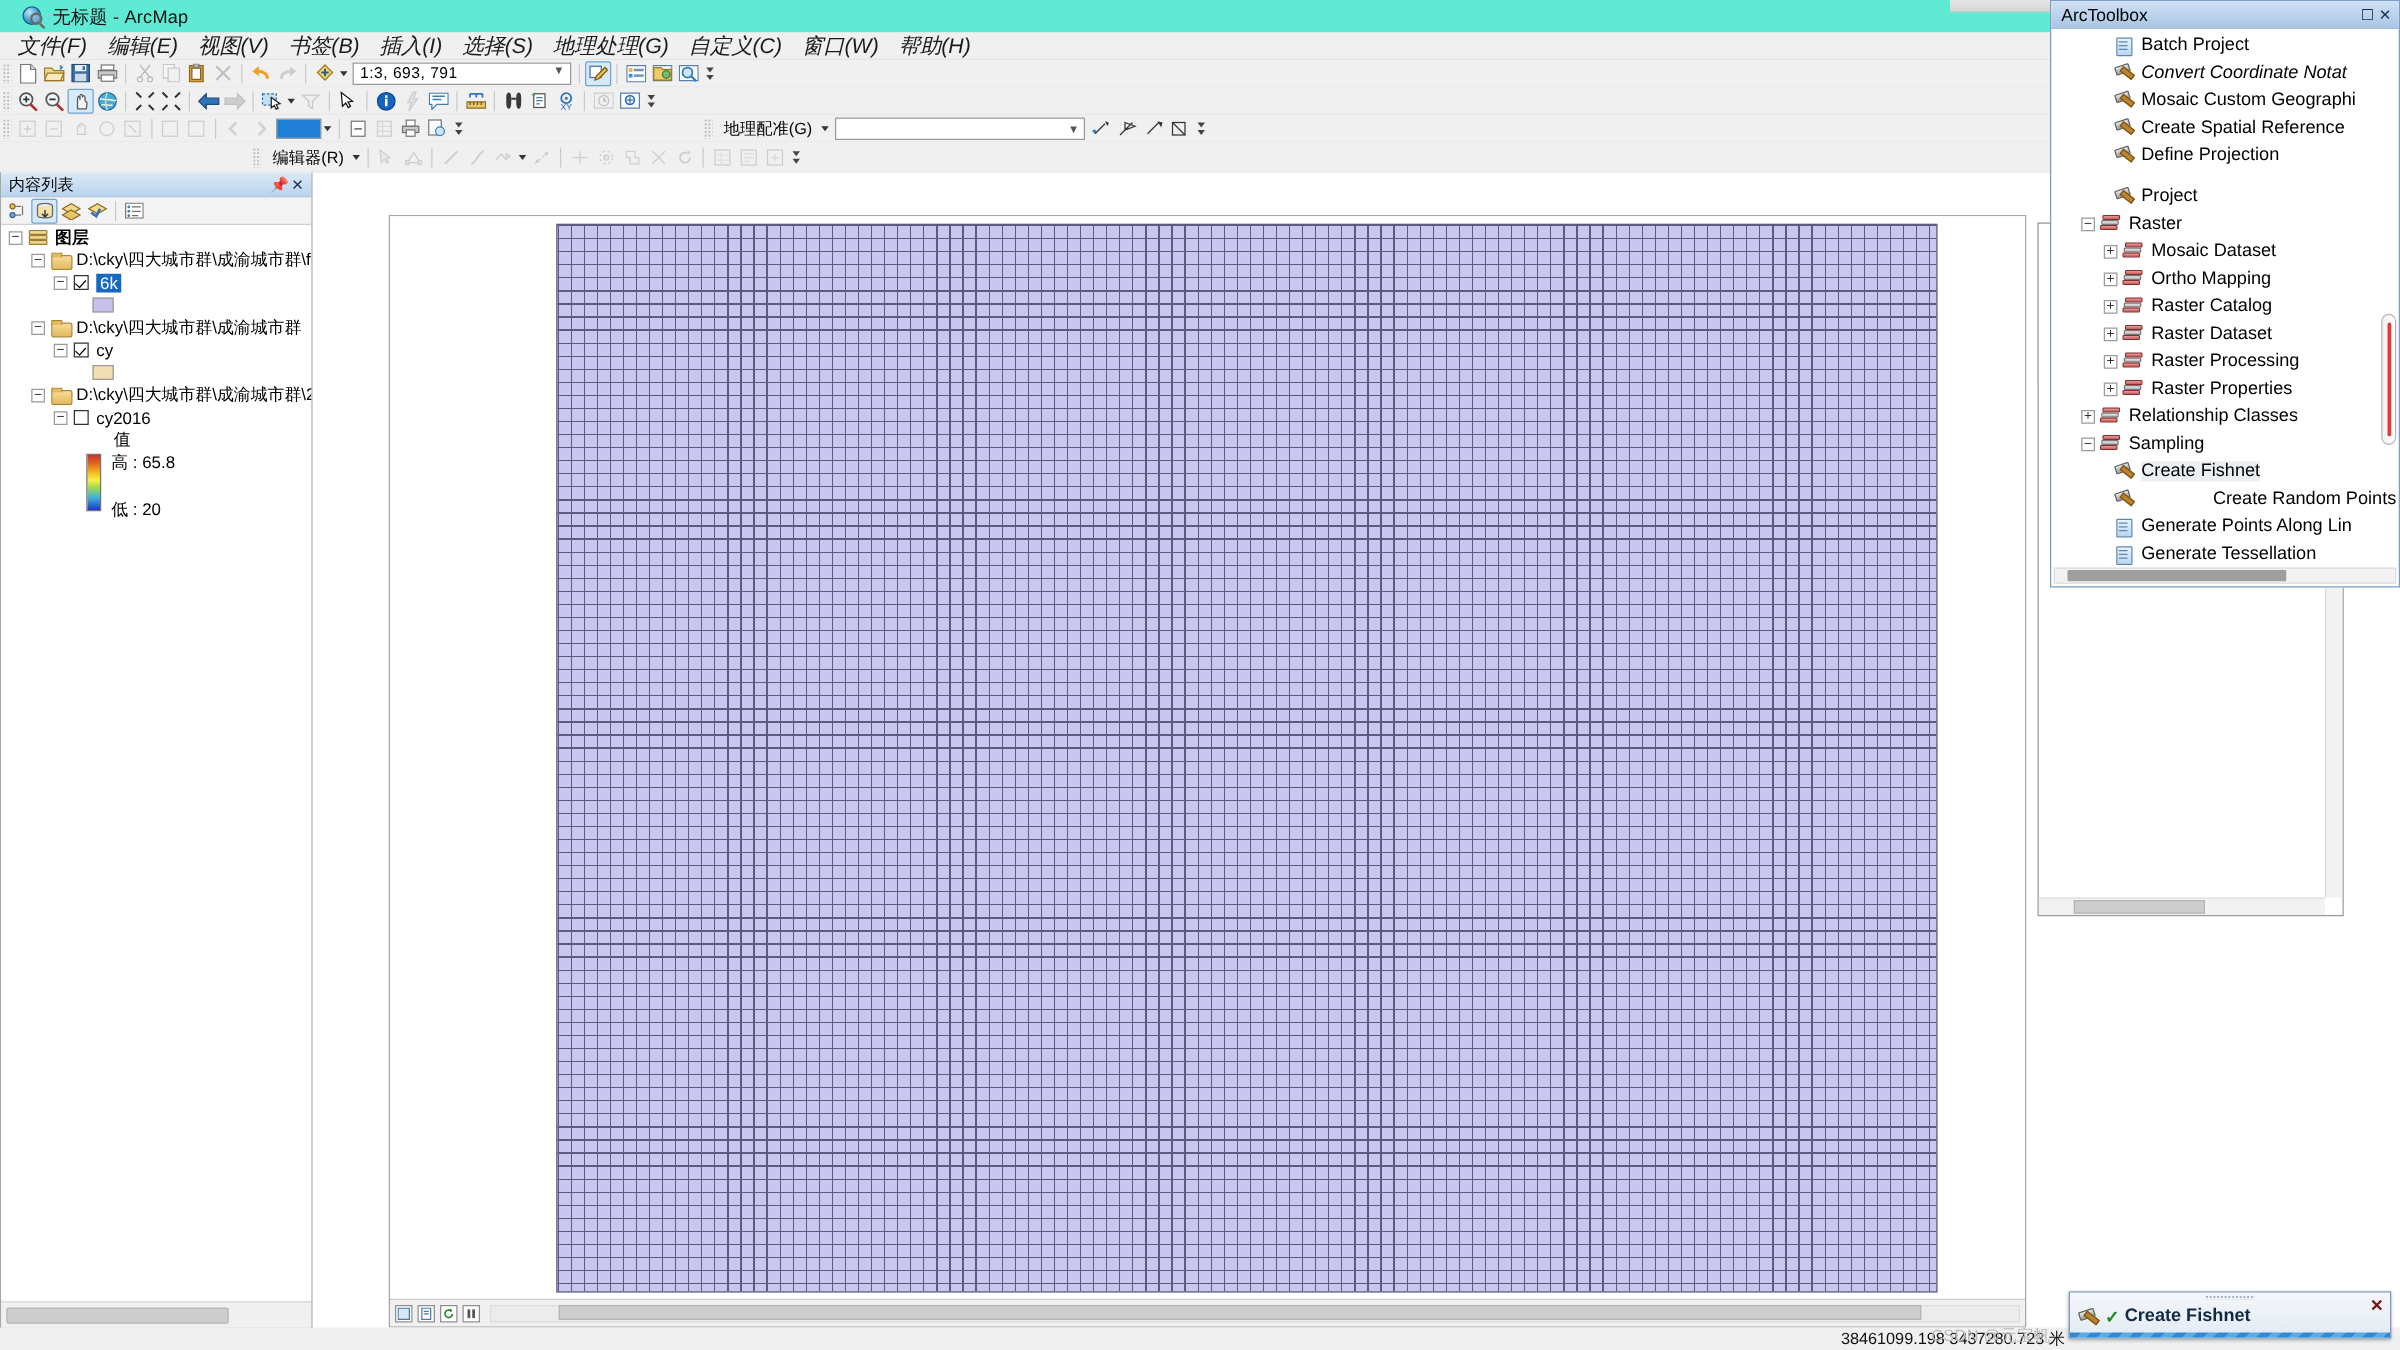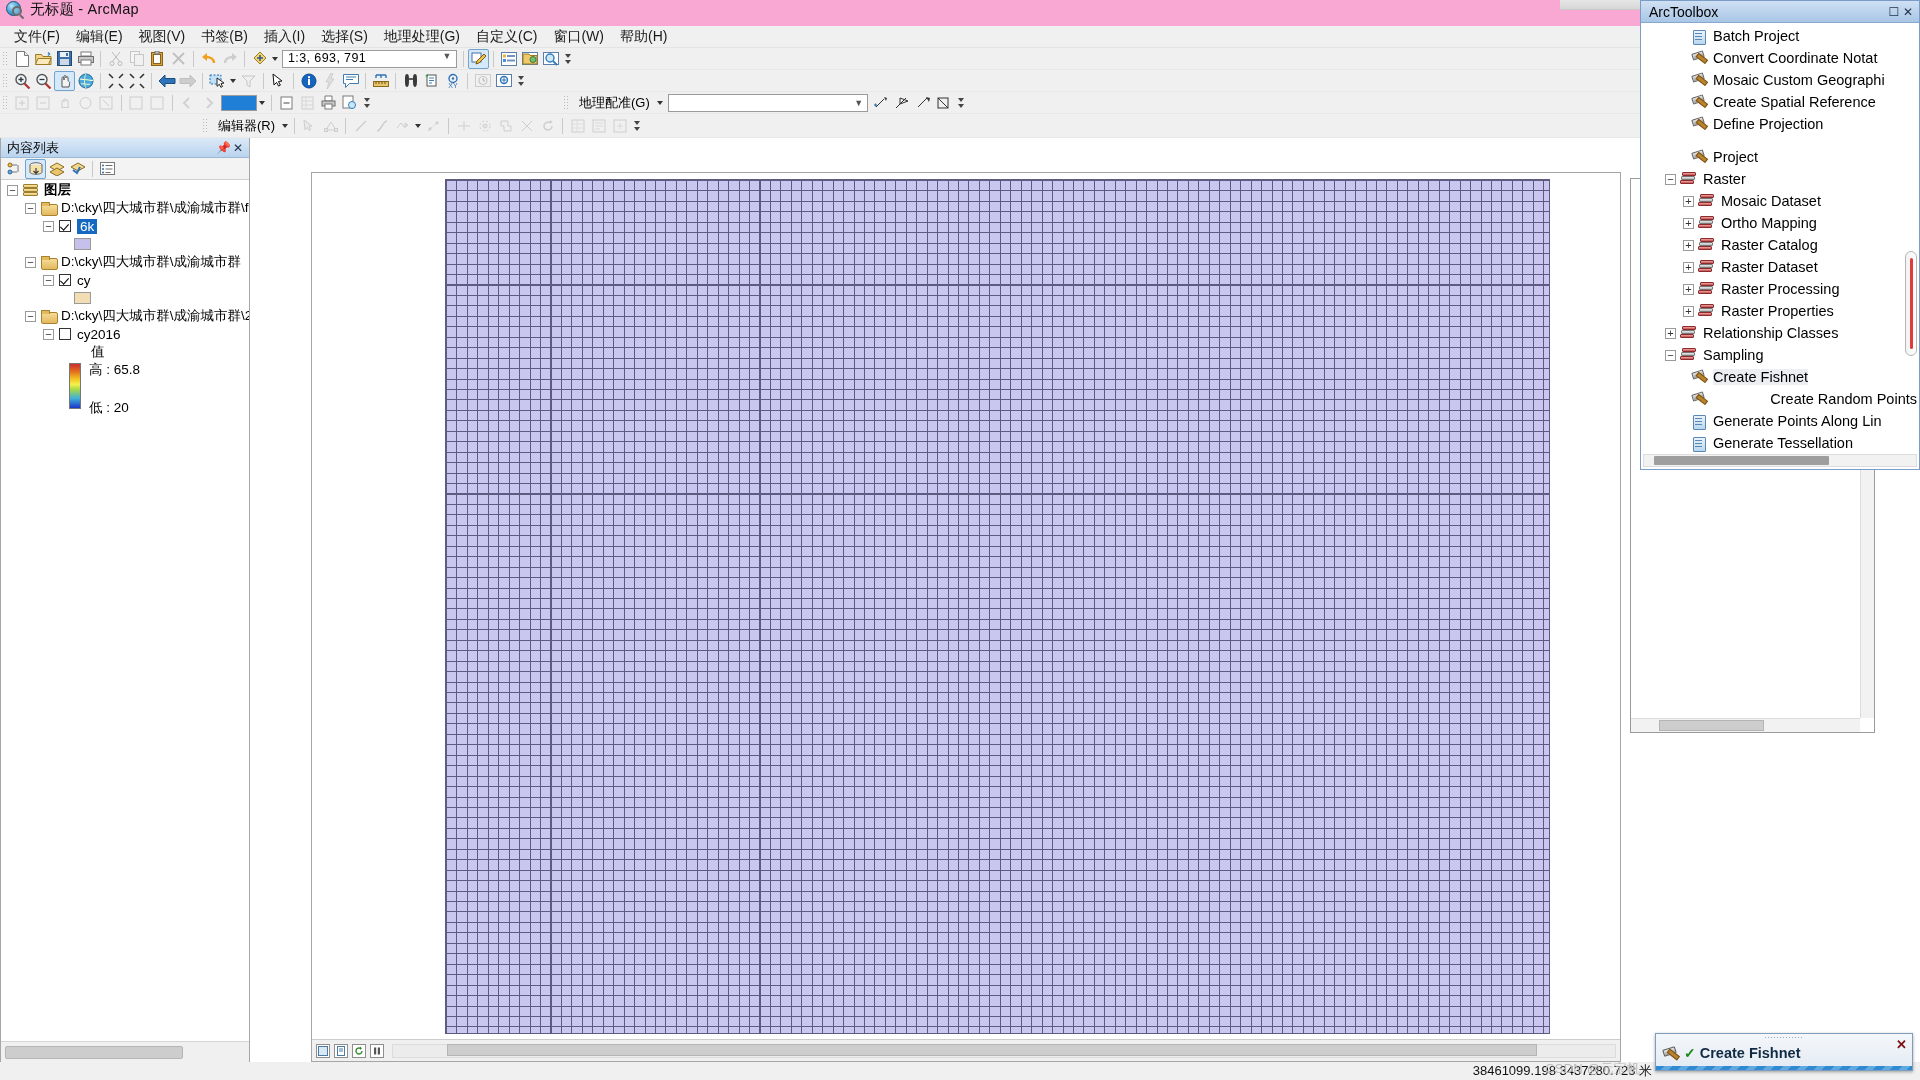--- a/index.html
+++ b/index.html
@@ -9,21 +9,21 @@
     font-family:"Liberation Sans", sans-serif;
     font-size:13px; color:#000; background:#fff;
     position:relative;
     -webkit-font-smoothing:antialiased;
   }
   .app { position:absolute; inset:0; background:#ffffff; }
 
   
   .titlebar {
     position:absolute; left:0; top:0; width:1920px; height:26px;
-    background:#f9a8d4; display:flex; align-items:flex-start; padding-left:6px;
+    background:#5eead4; display:flex; align-items:center; padding-left:18px;
   }
   .title-icon {
     width:18px; height:18px; margin-right:6px; position:relative; flex:none;
   }
   .title-icon .globe {
     position:absolute; left:0; top:1px; width:15px; height:15px; border-radius:50%;
     background:radial-gradient(circle at 35% 30%, #bfe6f7 0%, #4fa8d8 45%, #1a6ea8 100%);
     border:1px solid #16557f;
   }
   .title-icon .lens {
@@ -40,21 +40,21 @@
   .win-strip { position:absolute; right:0; top:0; width:360px; height:10px;
      background:linear-gradient(#e6e6e6,#d6d6d6); border-bottom:1px solid #c8c8c8; }
 
   
   .menubar {
     position:absolute; left:0; top:26px; width:1920px; height:22px;
     background:#f0f0f0; display:flex; align-items:center; padding-left:6px;
     border-bottom:1px solid #e3e3e3;
   }
   .menu-item {
-    font-size:14px; padding:2px 8px; color:#1a1a1a; white-space:nowrap; cursor:default;
+    font-size:17px; padding:2px 8px; color:#1a1a1a; white-space:nowrap; cursor:default;font-style:italic;
   }
 
   
   .toolbar {
     position:absolute; left:0; background:#f0f0f0; height:22px;
     display:flex; align-items:center;
     border-bottom:1px solid #e8e8e8;
   }
   .tb1 { top:48px; width:1920px; }
   .tb2 { top:70px; width:1920px; }
@@ -1038,21 +1038,21 @@
       <span class="pin">☐</span>
       <span class="xclose">✕</span>
     </div>
 
     <div class="tbx-body">
 
       <div class="tbx-row" style="padding-left:48px;">
         <span class="script-ic"></span>
         <span class="tbx-label">Batch Project</span>
       </div>
-      <div class="tbx-row" style="padding-left:48px;">
+      <div class="tbx-row" style="padding-left:48px;font-style:italic;">
         <span class="hammer"></span>
         <span class="tbx-label">Convert Coordinate Notat</span>
       </div>
       <div class="tbx-row" style="padding-left:48px;">
         <span class="hammer"></span>
         <span class="tbx-label">Mosaic Custom Geographi</span>
       </div>
       <div class="tbx-row" style="padding-left:48px;">
         <span class="hammer"></span>
         <span class="tbx-label">Create Spatial Reference</span>

